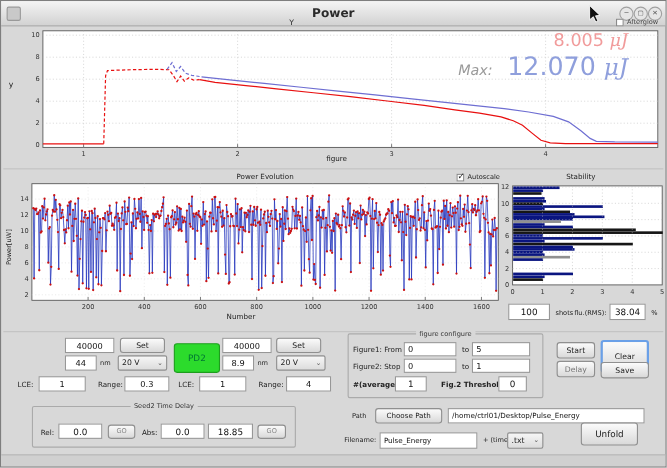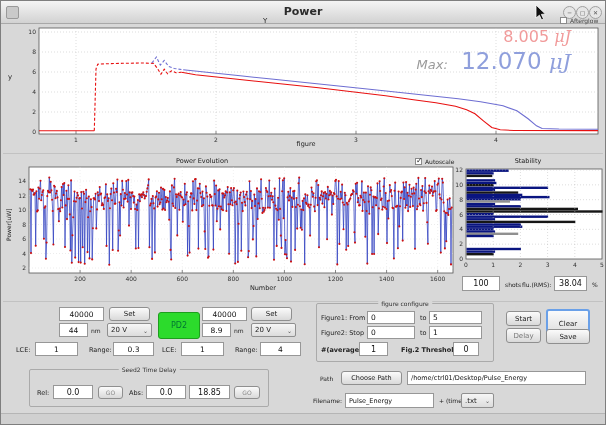--- a/index.html
+++ b/index.html
@@ -807,27 +807,27 @@
   <div class="readout-cur">
     <span>8.005</span>
     <span class="unit">μJ</span>
   </div>
   <div class="readout-max">
     <span class="maxpfx">Max:</span>
     <span>12.070</span>
     <span class="unit" style="font-size:21px;">μJ</span>
   </div>
 
-  <div class="lbl" style="left:175px;top:156px;width:130px;text-align:left;">Power Evolution</div>
+  <div class="lbl" style="left:175px;top:156px;width:130px;text-align:center;">Power Evolution</div>
   <span class="chk" style="left:414px;top:157px;">
       <span class="mark">✓</span>
     </span>
   <span class="lbl" style="left:424px;top:157px;font-size:6px;">Autoscale</span>
   <div class="lbl rot" style="left:4px;top:240px;font-size:6px;">Power[uW]</div>
-  <div class="lbl" style="left:205px;top:283px;width:70px;text-align:right;">Number</div>
+  <div class="lbl" style="left:205px;top:283px;width:70px;text-align:left;">Number</div>
 
   <div class="lbl" style="left:487px;top:156px;width:80px;text-align:center;">Stability</div>
 
   <input class="inp" style="left: 461px; top: 275px; width: 38px; height: 15px; font-size: 8px;" value="100">
   <span class="lbl" style="left:504px;top:280px;font-size:6px;">shots</span>
   <span class="lbl" style="left:521px;top:280px;font-size:6px;">flu.(RMS):</span>
   <input class="inp" style="left: 553px; top: 275px; width: 33px; height: 15px; font-size: 8px;" value="38.04">
   <span class="lbl" style="left:591px;top:280px;font-size:6px;">%</span>
 
   <input class="inp" style="left: 58px; top: 306px; width: 45px; height: 14px;" value="40000">
@@ -893,19 +893,20 @@
   <span class="lbl" style="left:319px;top:374px;font-size:6px;">Path</span>
   <div class="btn" style="left:340px;top:370px;width:61px;height:14px;font-size:6.5px;">Choose Path</div>
   <input class="inp left" style="left: 406px; top: 370px; width: 179px; height: 14px; font-size: 6.5px;" value="/home/ctrl01/Desktop/Pulse_Energy">
   <span class="lbl" style="left:312px;top:396px;font-size:6px;">Filename:</span>
   <input class="inp left" style="left: 344px; top: 392px; width: 89px; height: 15px; font-size: 6.5px;" value="Pulse_Energy">
   <span class="lbl" style="left:438px;top:396px;font-size:6px;">+ (time)</span>
   <div class="dd" style="left:460px;top:392px;width:33px;height:15px;">
       <span>.txt</span>
       <span class="chev">⌄</span>
     </div>
+  <div class="btn" style="left:527px;top:383px;width:52px;height:21px;font-size:8px;">Unfold</div>
 
   <div class="bottom-strip"></div>
 
   <svg style="left:534px;top:4px;z-index:10;" width="16" height="18">
     <polygon points="1,0 1,13 4.4,10.2 6.6,15 8.6,14.1 6.4,9.4 10.4,9" fill="#111" stroke="#fff" stroke-width="0.8"></polygon>
   </svg>
 </div>
 
 </body></html>

